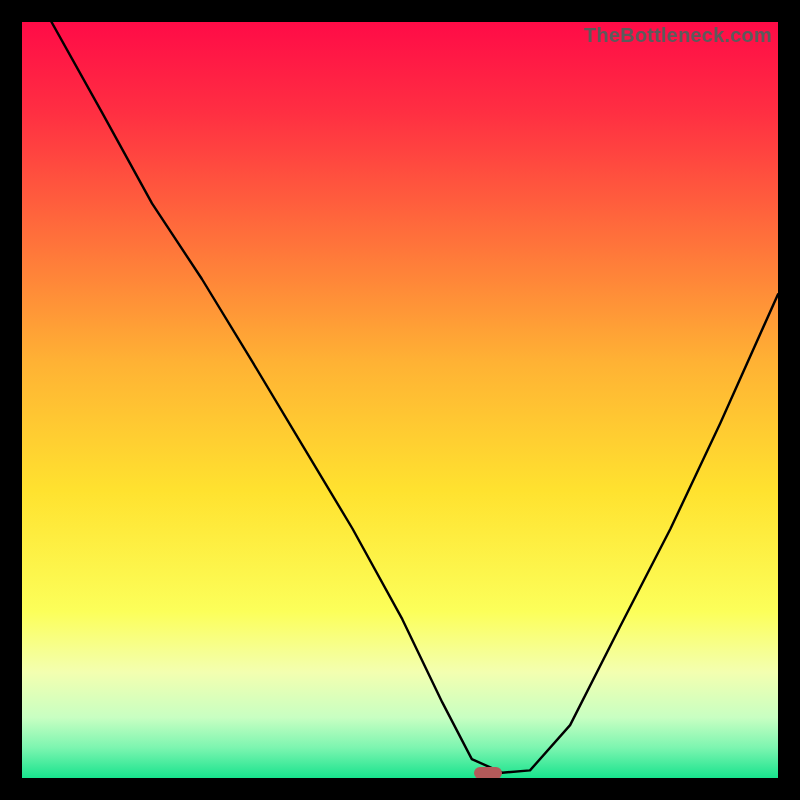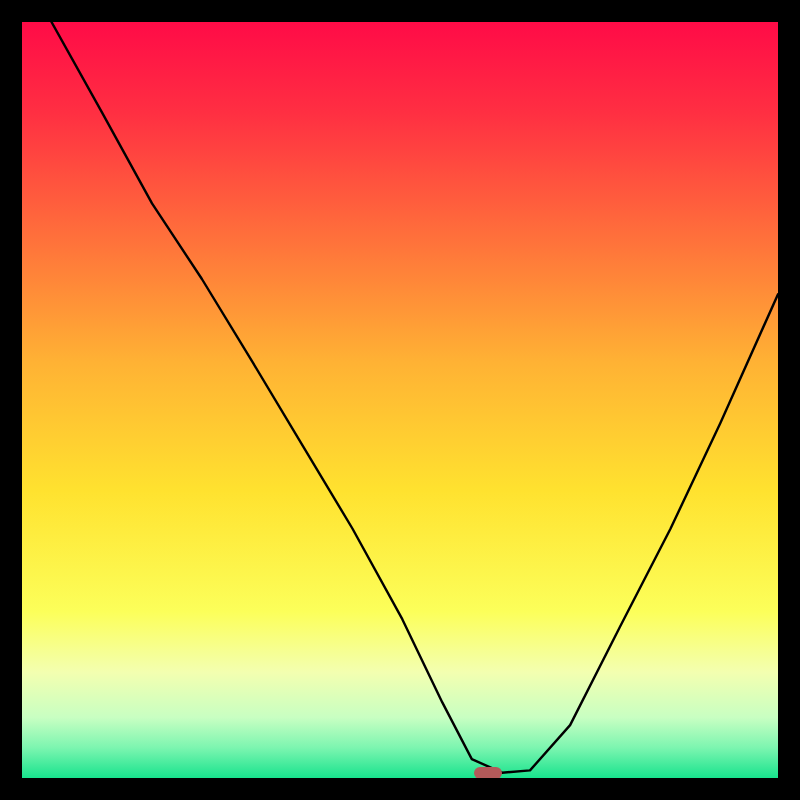--- a/index.html
+++ b/index.html
@@ -67,20 +67,21 @@
             <stop offset="78.0%" stop-color="#fcff5a"></stop>
             <stop offset="86.0%" stop-color="#f3ffb0"></stop>
             <stop offset="92.0%" stop-color="#c8ffc2"></stop>
             <stop offset="96.0%" stop-color="#7cf5b0"></stop>
             <stop offset="100.0%" stop-color="#18e38d"></stop>
           </linearGradient>
       </defs>
       <rect x="0" y="0" width="756" height="756" fill="url(#bg-grad)"></rect>
     </svg>
 
+    <div class="watermark">TheBottleneck.com</div>
 
     <svg class="curve" viewBox="0 0 756 756" preserveAspectRatio="none">
       <path id="curve-path" d="M29.5 0.0 L80.1 90.7 L130.0 181.4 L179.9 257.0 L230.6 340.2 L280.5 423.4 L330.4 506.5 L380.3 597.2 L420.3 680.4 L449.8 737.1 L480.1 750.7 L508.0 748.4 L548.1 703.1 L598.0 604.8 L648.6 506.5 L698.5 400.7 L756.0 272.2" fill="none" stroke="#000" stroke-width="2.4" stroke-linejoin="round" stroke-linecap="round"></path>
     </svg>
 
     <div class="marker" id="marker" style="left: 61.7%; top: 99.3%;"></div>
   </div>
 </div>
 
 </body></html>

